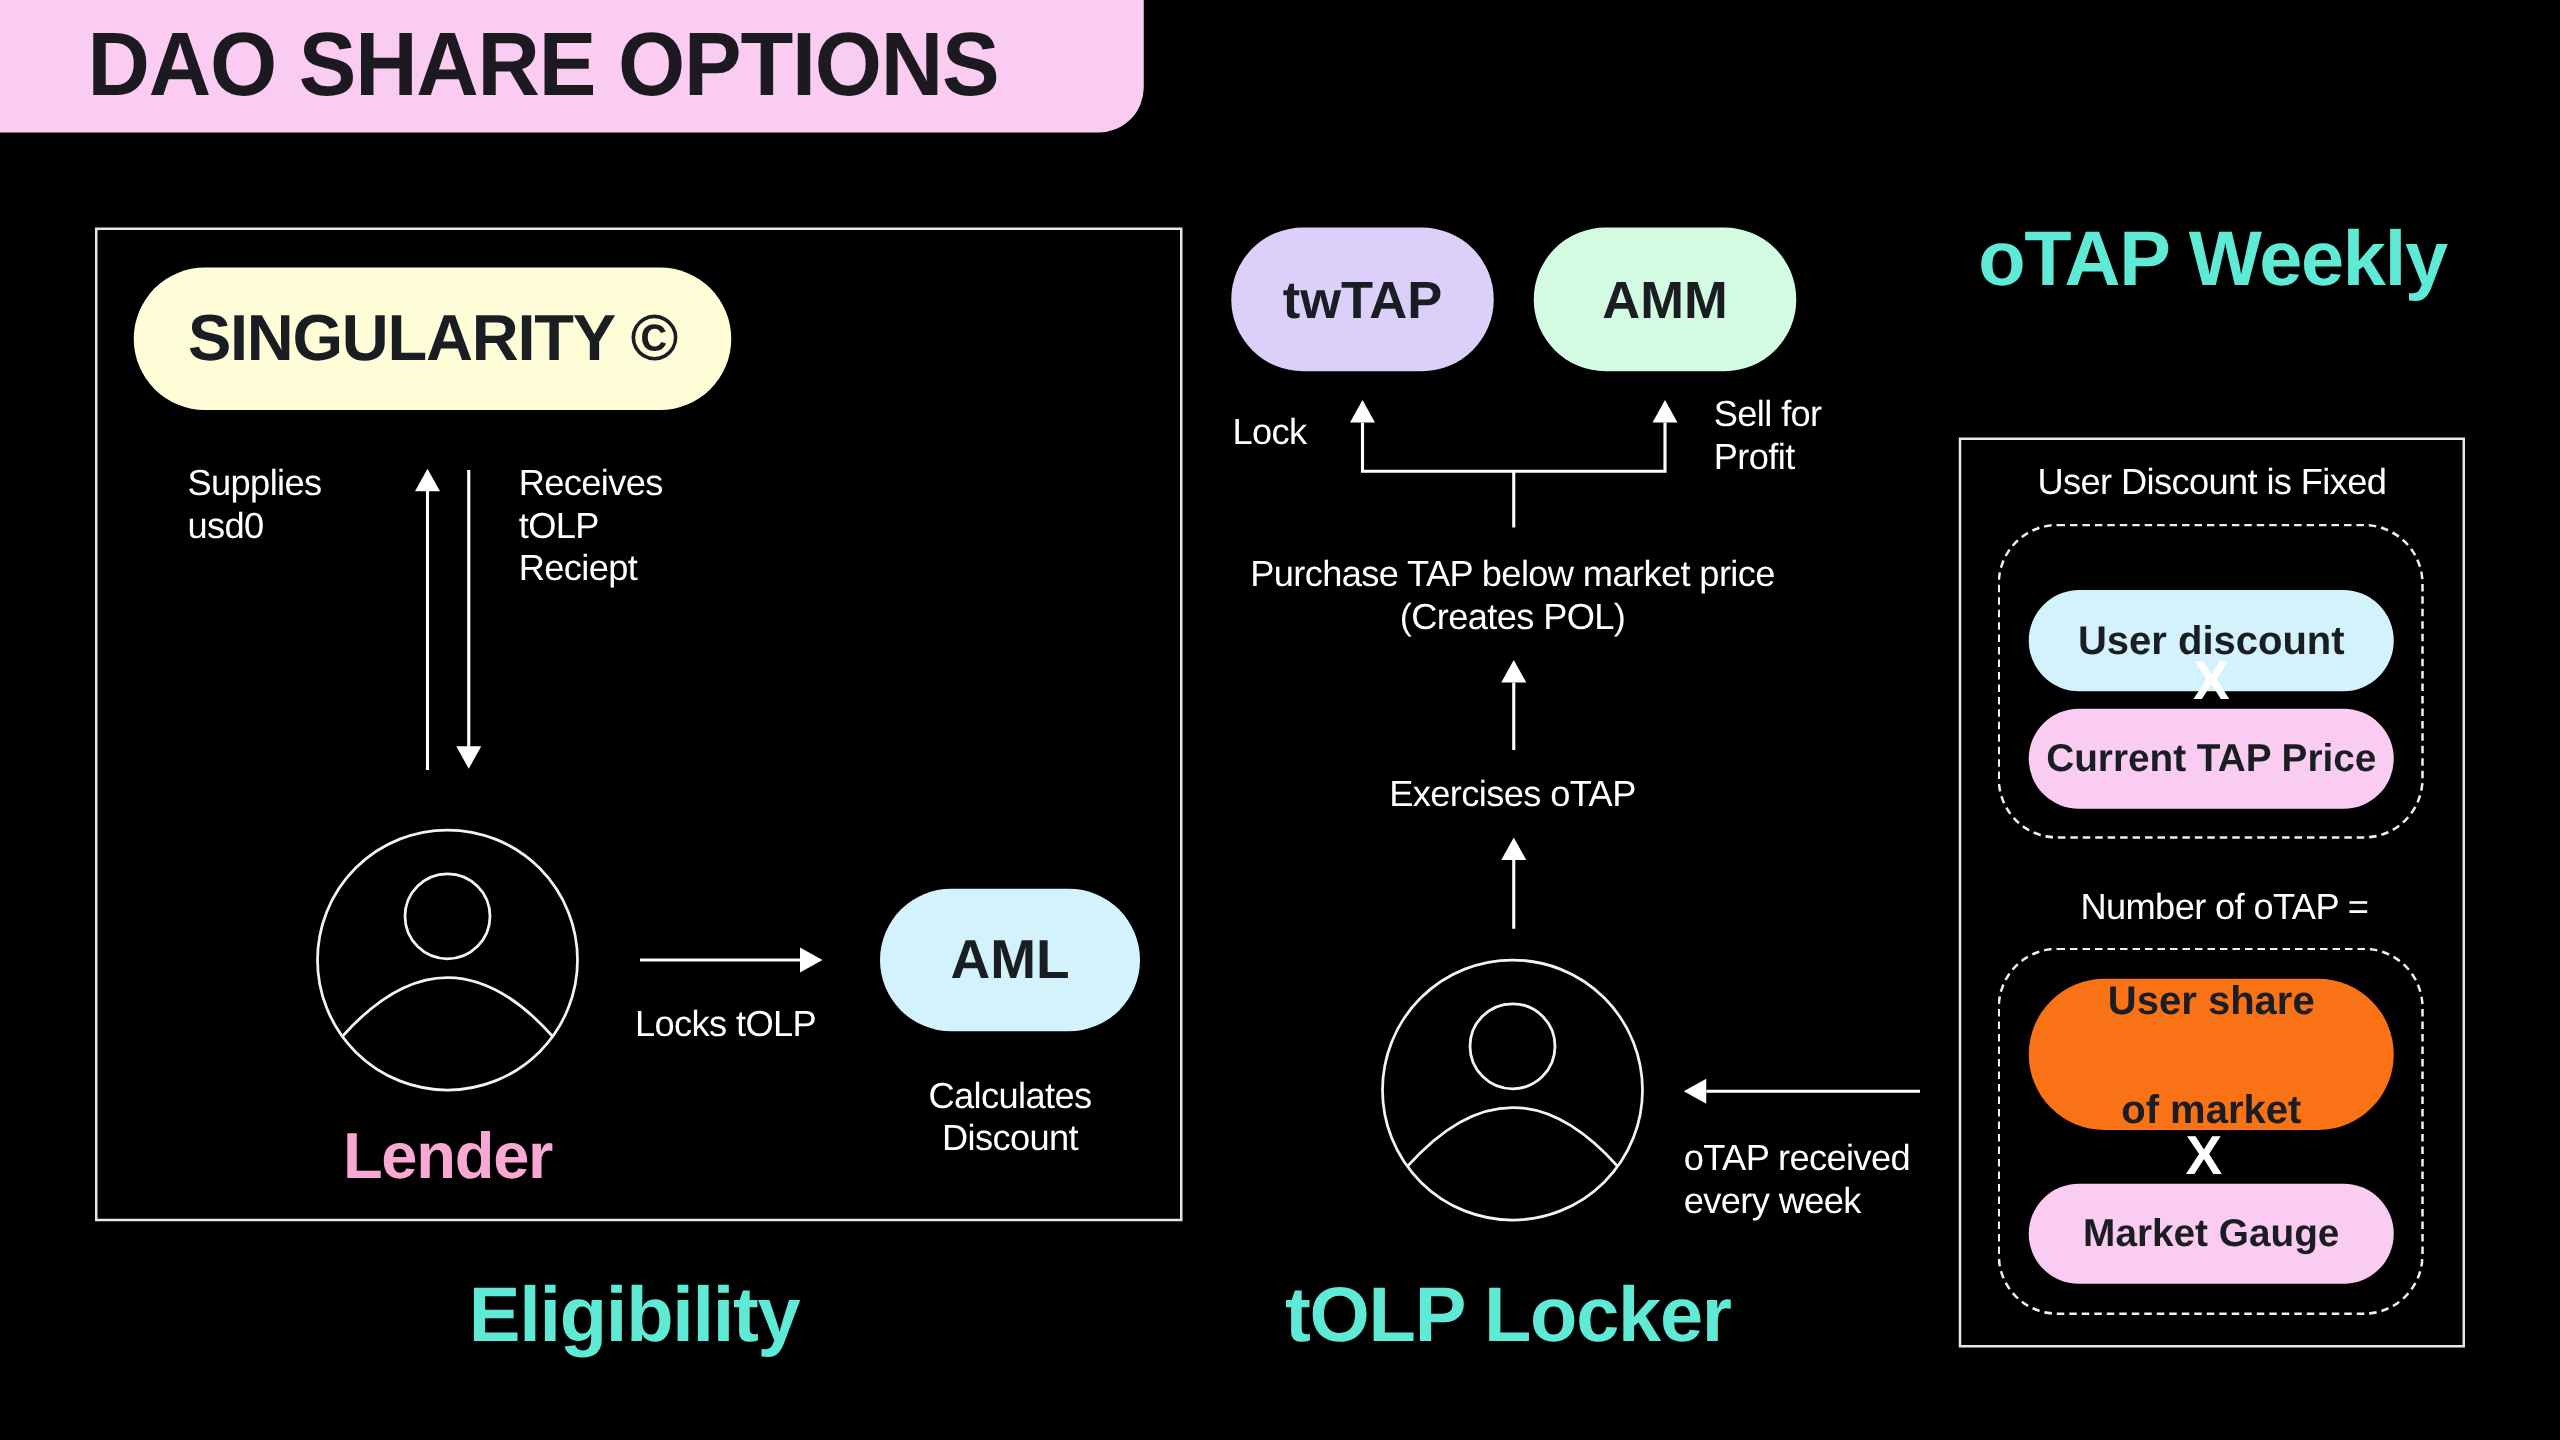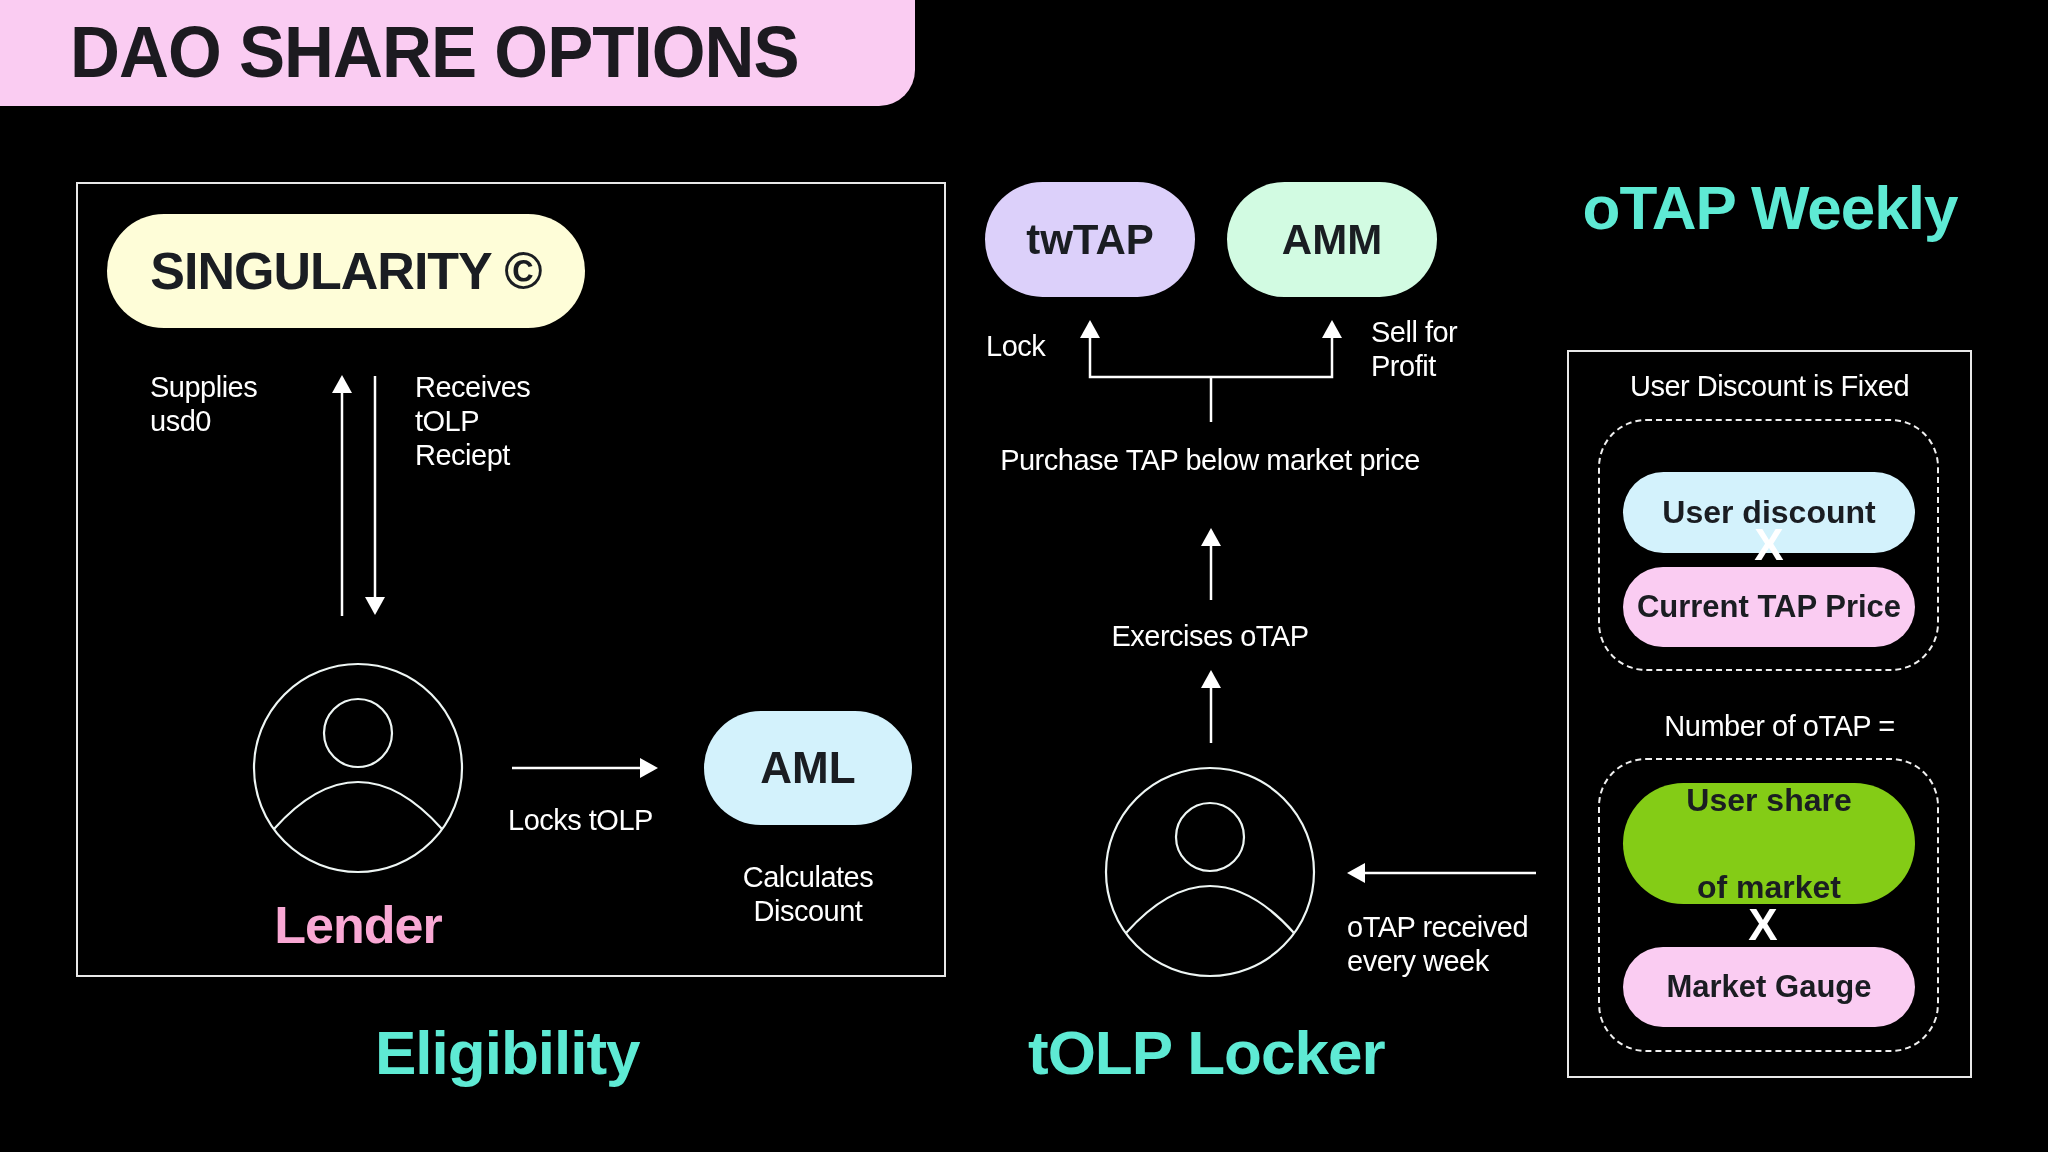--- a/index.html
+++ b/index.html
@@ -65,20 +65,21 @@
 </div>
 
 <div class="abs lbl" style="left:986px; top:329px;">Lock</div>
 <div class="abs lbl" style="left:1371px; top:315px;">
   <div>Sell for</div>
   <div>Profit</div>
 </div>
 
 <div class="abs lbl" style="left:960px; top:443px; width:500px; text-align:center;">
   <div>Purchase TAP below market price</div>
+  <div>(Creates POL)</div>
 </div>
 
 <div class="abs lbl" style="left:1060px; top:619px; width:300px; text-align:center;">Exercises oTAP</div>
 
 <div class="abs lbl" style="left:1347px; top:910px;">
   <div>oTAP received</div>
   <div>every week</div>
 </div>
 
 <div class="abs section-title" style="left:1028px; top:1017px;">tOLP Locker</div>
@@ -98,21 +99,21 @@
 </div>
 <div class="abs times" style="left:1739px; top:523px; width:60px;">X</div>
 <div class="abs pill" style="left:1623px; top:567px; width:292px; height:80px; background:#FACCF2; font-size:31px;">
   <span>Current TAP Price</span>
 </div>
 
 <div class="abs lbl" style="left:1567px; top:709px; width:425px; text-align:center;">Number of oTAP =</div>
 
 <div class="abs dash-box" style="left:1598px; top:758px; width:341px; height:294px;"></div>
 
-<div class="abs pill" style="left:1623px; top:783px; width:292px; height:121px; background:#84cc16; font-size:32px; line-height:40px; flex-direction:column;gap:47px;">
+<div class="abs pill" style="left:1623px; top:783px; width:292px; height:121px; background:#f97316; font-size:32px; line-height:40px; flex-direction:column;gap:47px;">
   <div>User share</div>
   <div>of market</div>
 </div>
 <div class="abs times" style="left:1733px; top:903px; width:60px;">X</div>
 <div class="abs pill" style="left:1623px; top:947px; width:292px; height:80px; background:#FACCF2; font-size:31px;">
   <span>Market Gauge</span>
 </div>
 
 <svg class="overlay" viewBox="0 0 2048 1152">
   <defs>

